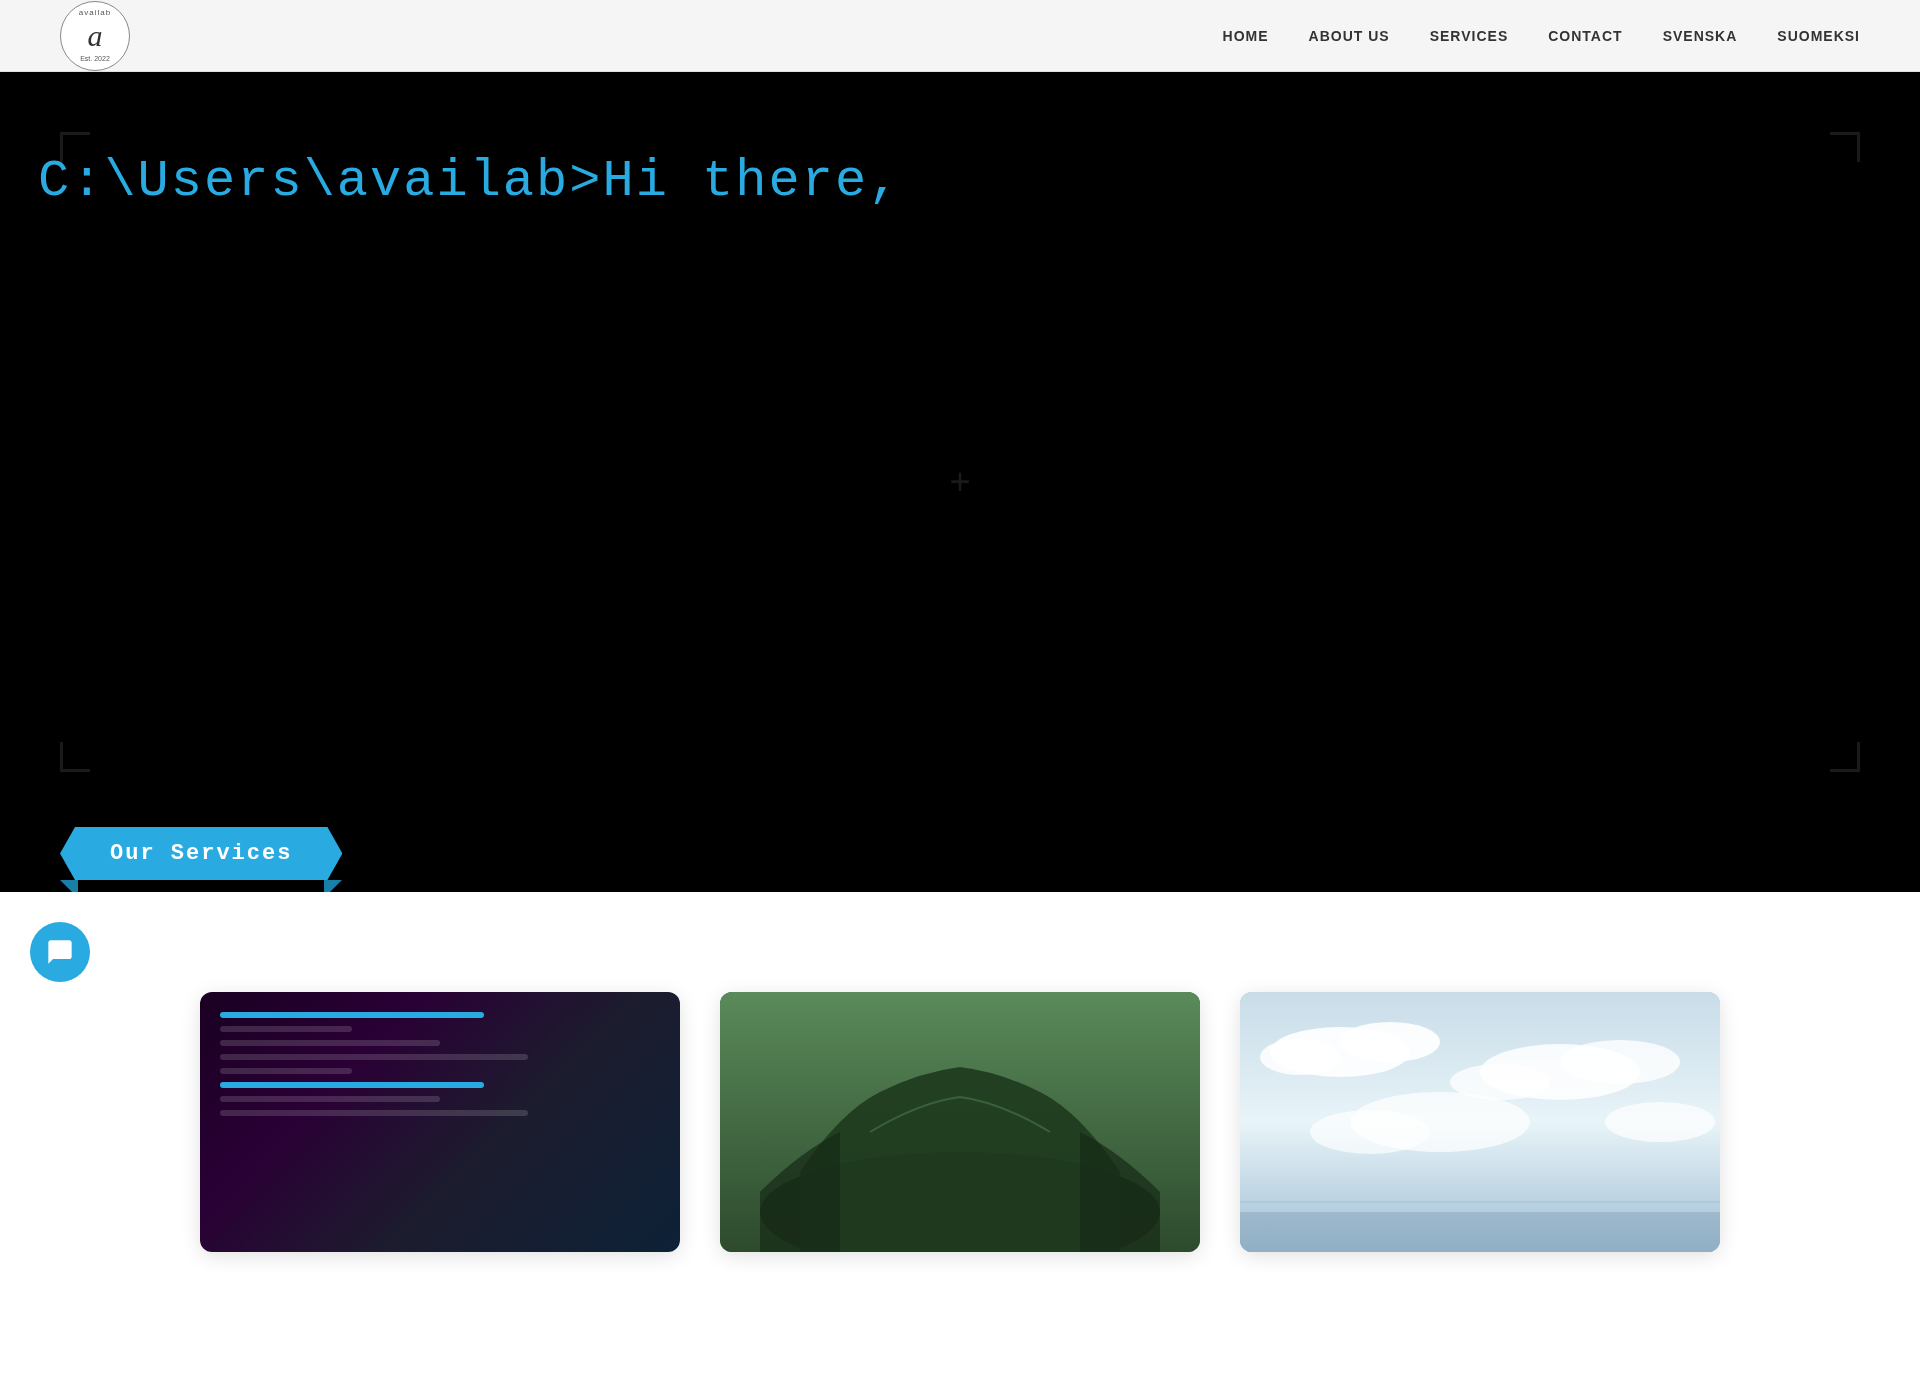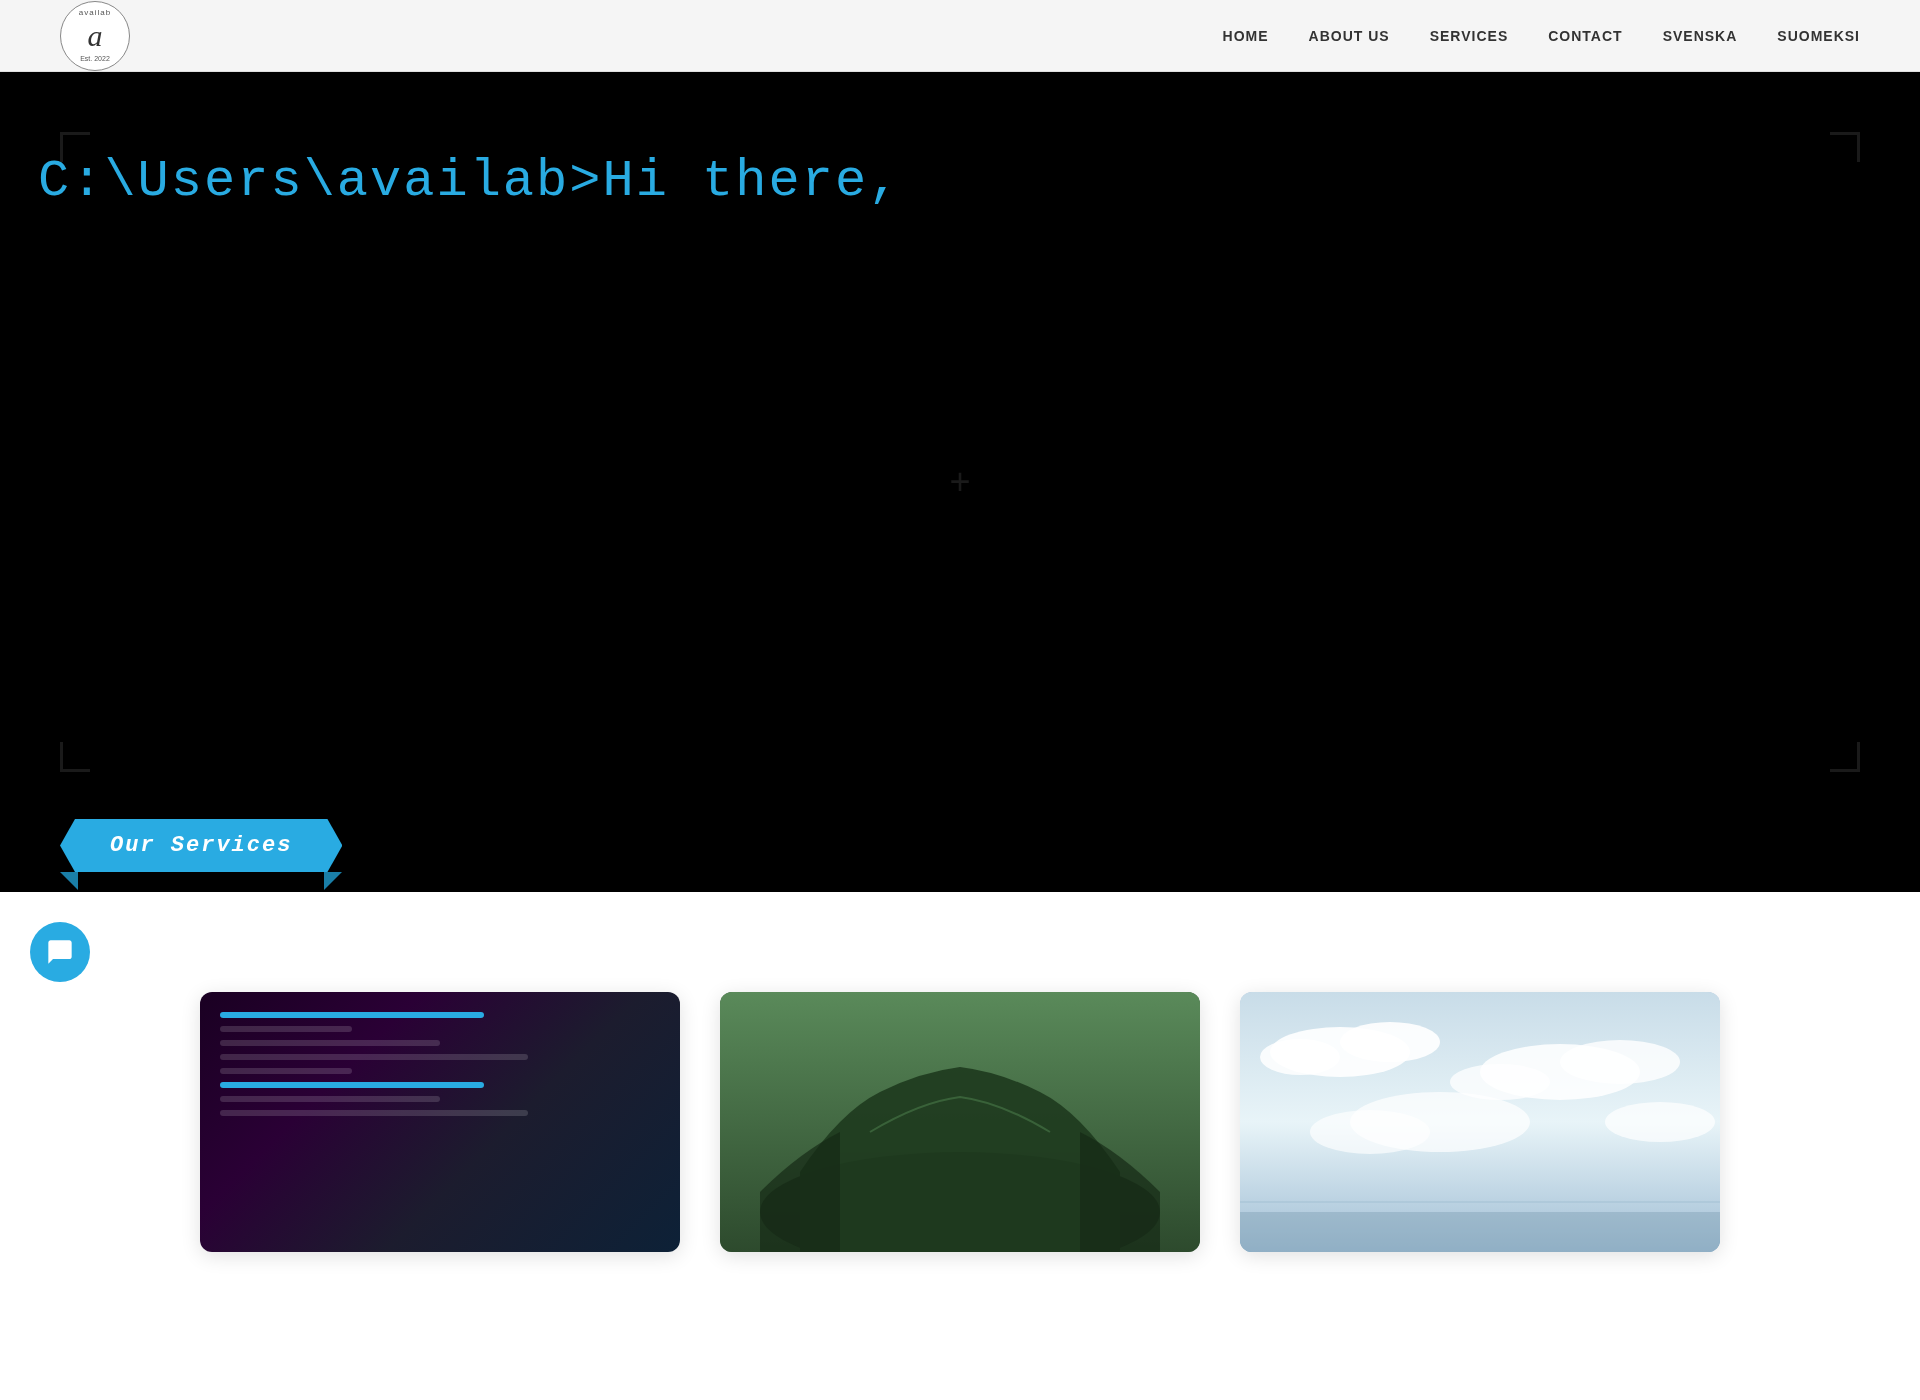--- a/index.html
+++ b/index.html
@@ -155,24 +155,23 @@
       transform: translate(-50%, -50%);
       color: #1a1a1a;
       font-size: 36px;
       font-weight: 100;
       z-index: 1;
     }
 
     
     .services-banner-wrapper {
       position: absolute;
-      bottom: 20px;
+      bottom: 12px;
       left: 60px;
       z-index: 5;
-      font-style: italic;
     }
 
     .services-banner {
       background: #29abe2;
       color: #fff;
       padding: 14px 50px;
       font-size: 22px;
       font-weight: 600;
       letter-spacing: 2px;
       font-family: 'Courier New', Courier, monospace;

